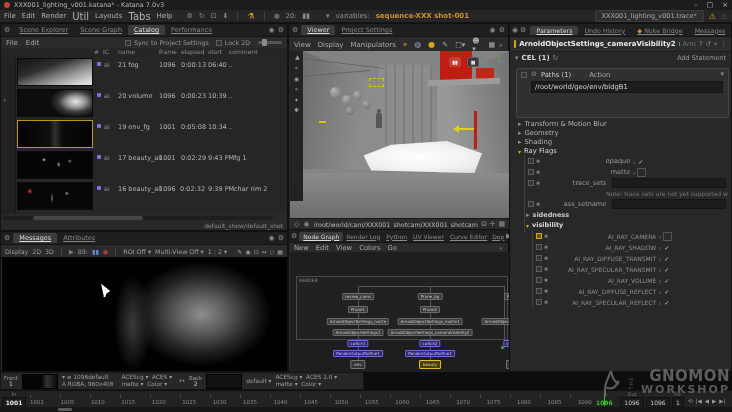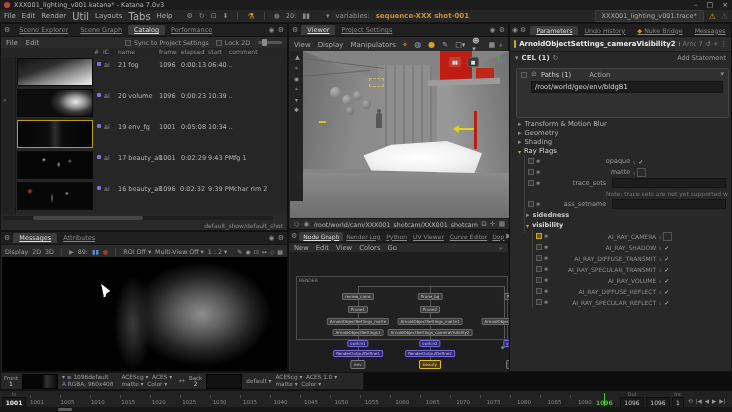--- a/index.html
+++ b/index.html
@@ -609,19 +609,29 @@
       <span>◀</span>
       <span>▶</span>
       <span>▶|</span>
     </div>
   </div>
 
   <div class="abs" style="left:0;top:407px;width:732px;height:5px;background:#161616;">
     <div style="position:absolute;left:58px;top:1px;width:14px;height:3px;background:#5a5a5a;border-radius:1px;"></div>
   </div>
 
+  <div class="abs" style="right:2px;top:368px;display:flex;align-items:center;gap:3px;z-index:9;opacity:0.82;">
+    <svg width="22" height="30" viewBox="0 0 20 26">
+      <path d="M5 25 C3 15 7 10 10 2 M10 2 C11 8 13 12 17 14 M6 17 C10 19 14 18 17 11" stroke="#6e6e6e" fill="none" stroke-width="2"></path>
+    </svg>
+    <span style="font-size:5px;color:#6e6e6e;transform:rotate(-90deg);letter-spacing:1px;">THE</span>
+    <span style="display:flex;flex-direction:column;line-height:13px;text-align:right;">
+      <span style="font-size:15px;font-weight:bold;color:#707070;letter-spacing:0.5px;">GNOMON</span>
+      <span style="font-size:11px;font-weight:bold;color:#6a6a6a;letter-spacing:2px;">WORKSHOP</span>
+    </span>
+  </div>
 
   <div class="abs" style="left:100px;top:283px;z-index:20;filter:drop-shadow(0 0 1px #000);">
     <div style="width:0;height:0;border-left:4px solid transparent;border-right:4px solid transparent;border-bottom:11px solid #fff;transform:rotate(-32deg);"></div>
     <div style="position:absolute;left:4px;top:9px;width:2px;height:5px;background:#fff;transform:rotate(15deg);"></div>
   </div>
 
 </div>
 
 </body></html>

